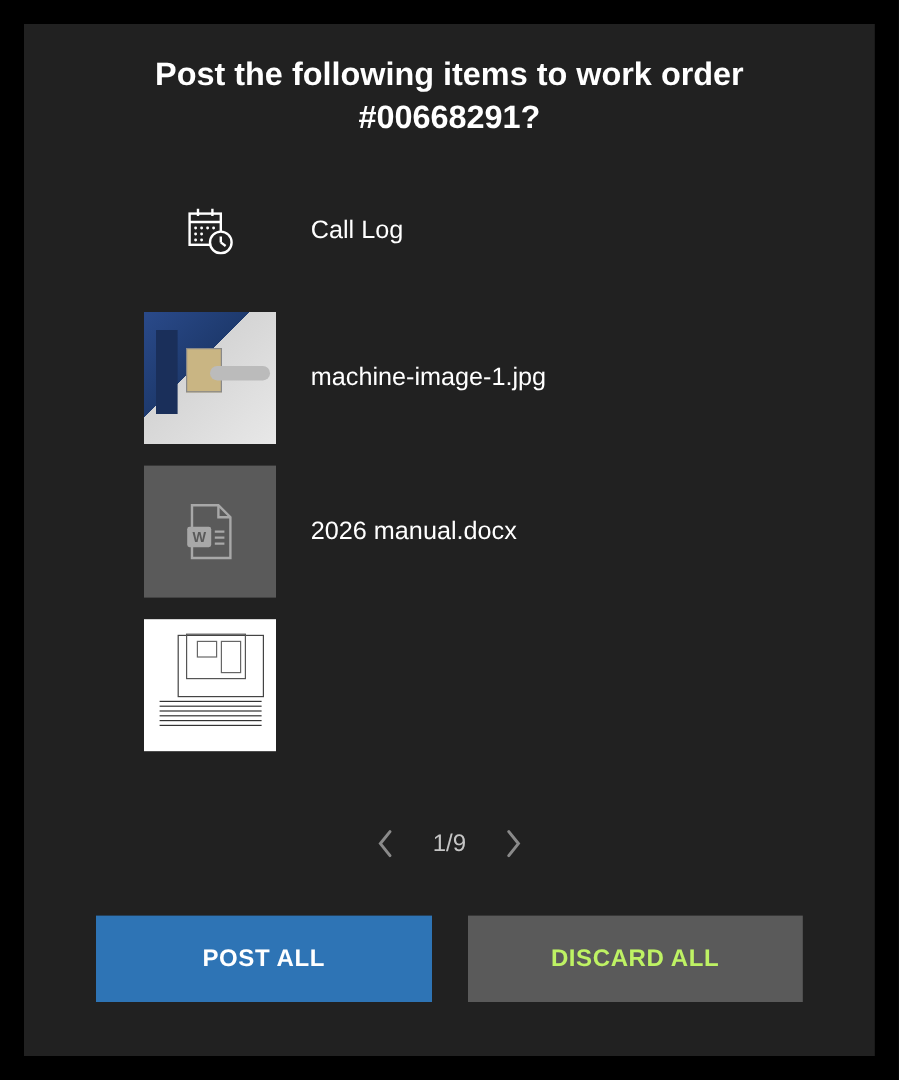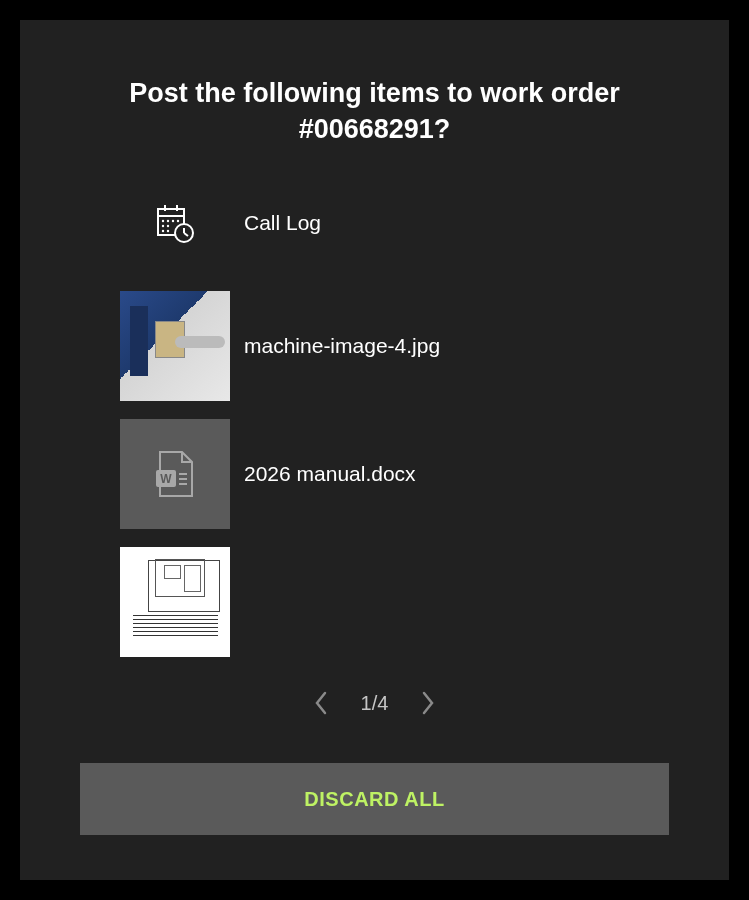--- a/index.html
+++ b/index.html
@@ -13,21 +13,21 @@
       background: #000;
       font-family: "Segoe UI", -apple-system, sans-serif;
       display: flex;
       align-items: center;
       justify-content: center;
     }
     .modal {
       width: 709px;
       height: 860px;
       background: #212121;
-      padding: 55px 60px 45px 60px;
+      padding: 24px 60px 45px 60px;
       display: flex;
       flex-direction: column;
     }
     .modal-title {
       color: #fff;
       font-size: 27px;
       font-weight: 600;
       text-align: center;
       line-height: 1.35;
       margin-bottom: 55px;
@@ -36,21 +36,21 @@
     .items-container {
       flex: 1;
       display: flex;
       flex-direction: column;
       gap: 18px;
       padding-left: 40px;
     }
     .item-row {
       display: flex;
       align-items: center;
-      gap: 14px;
+      gap: 29px;
     }
     .item-row.first-row {
       margin-bottom: 30px;
     }
     .icon-wrap {
       width: 110px;
       display: flex;
       align-items: center;
       justify-content: center;
     }
@@ -235,21 +235,21 @@
           <line x1="29" y1="30" x2="33" y2="33" stroke="#fff" stroke-width="2"></line>
         </svg>
       </div>
       <span class="item-label">Call Log</span>
     </div>
 
     <div class="item-row">
       <div class="thumb machine">
         <div class="machine-pipe"></div>
       </div>
-      <span class="item-label">machine-image-4.jpg</span>
+      <span class="item-label">machine-image-1.jpg</span>
     </div>
 
     <div class="item-row">
       <div class="thumb docx">
         <svg width="42" height="48" viewBox="0 0 42 48" fill="none">
           <path d="M 6 2 L 28 2 L 38 12 L 38 46 L 6 46 Z" stroke="#a8a8a8" stroke-width="2" fill="none"></path>
           <path d="M 28 2 L 28 12 L 38 12" stroke="#a8a8a8" stroke-width="2" fill="none"></path>
           <rect x="2" y="20" width="20" height="17" rx="2" fill="#a8a8a8"></rect>
           <text x="12" y="33" font-size="12" font-weight="bold" fill="#5a5a5a" text-anchor="middle" font-family="sans-serif">W</text>
           <line x1="25" y1="24" x2="33" y2="24" stroke="#a8a8a8" stroke-width="2"></line>
@@ -268,24 +268,25 @@
     </div>
 
   </div>
 
   <div class="pagination">
     <div class="page-arrow">
       <svg width="16" height="26" viewBox="0 0 16 26">
         <path d="M 12 3 L 4 13 L 12 23" stroke-width="2.5" fill="none" stroke-linecap="round"></path>
       </svg>
     </div>
-    <span class="page-indicator">1/4</span>
+    <span class="page-indicator">1/9</span>
     <div class="page-arrow">
       <svg width="16" height="26" viewBox="0 0 16 26">
         <path d="M 4 3 L 12 13 L 4 23" stroke-width="2.5" fill="none" stroke-linecap="round"></path>
       </svg>
     </div>
   </div>
 
   <div class="button-row">
+    <button class="btn btn-primary">POST ALL</button>
     <button class="btn btn-secondary">DISCARD ALL</button>
   </div>
 </div>
 
 </body></html>

